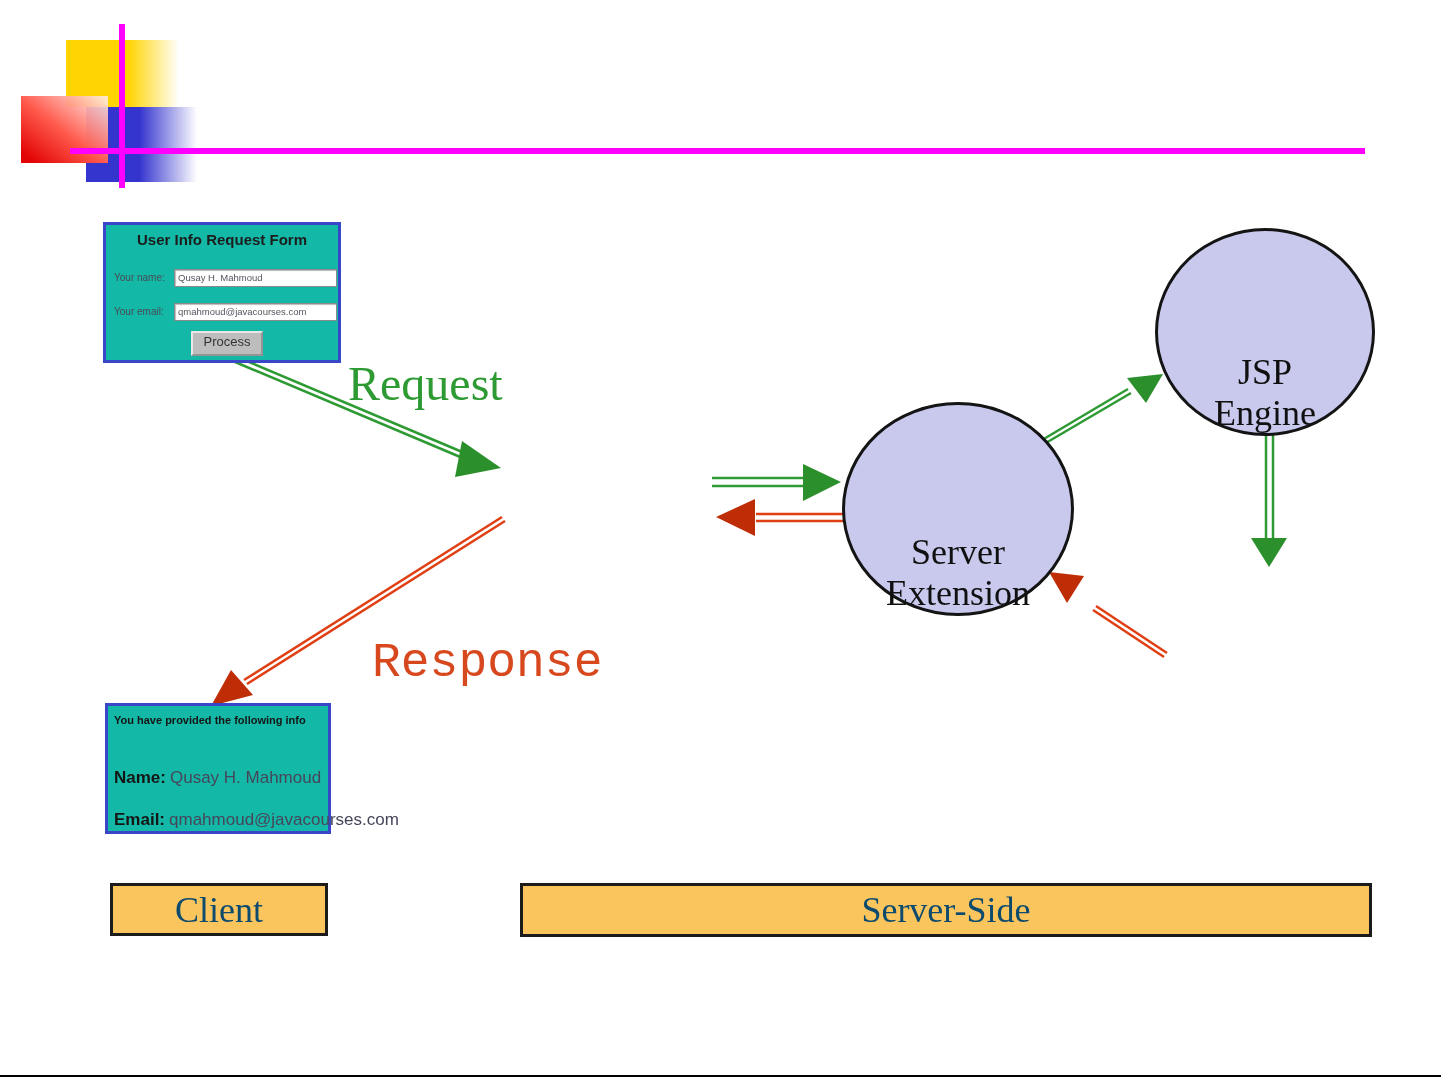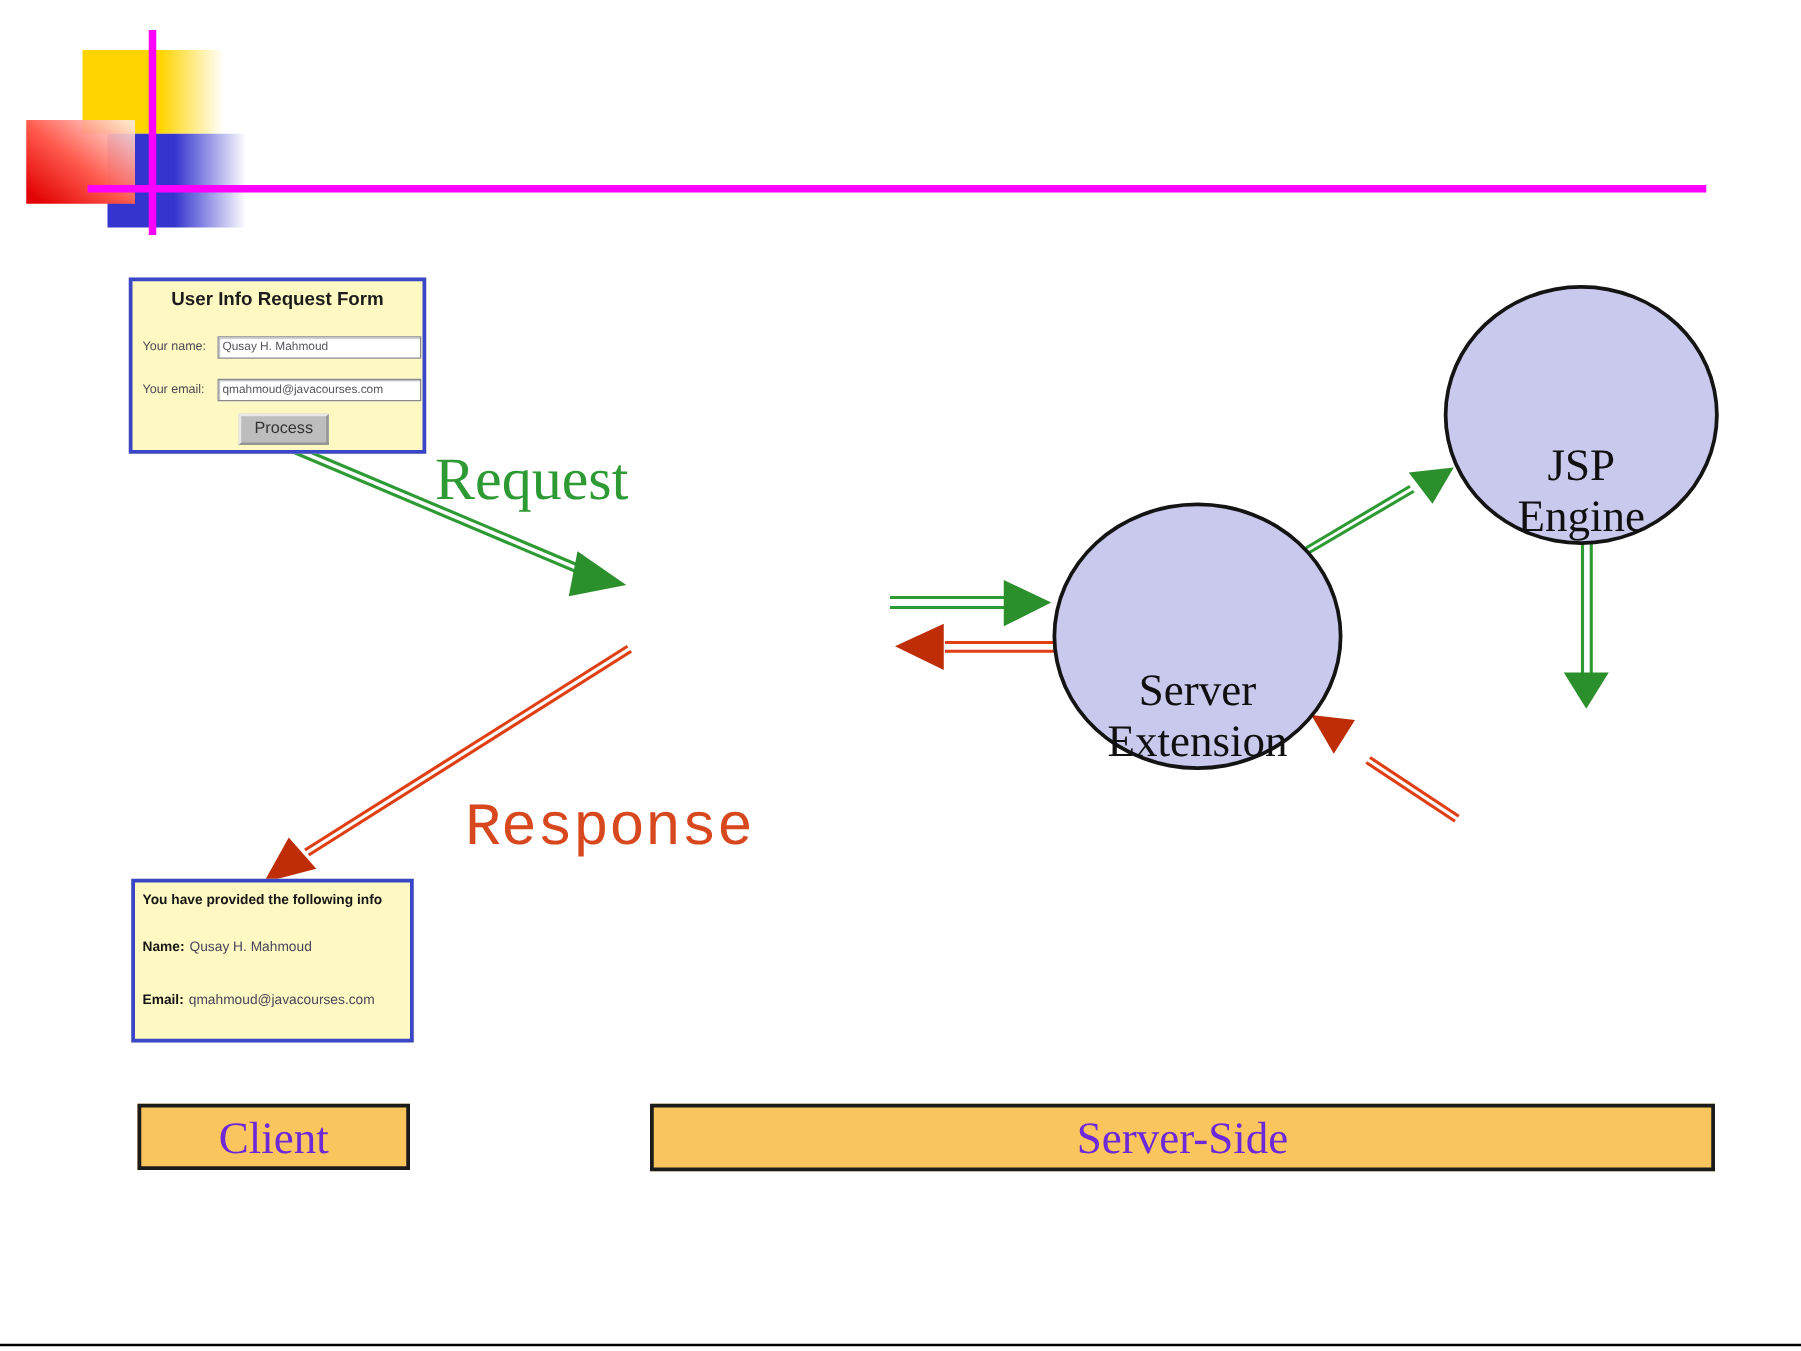--- a/index.html
+++ b/index.html
@@ -38,44 +38,44 @@
   .lbl-response{left:372px;top:636px;color:#d8481e;font-family:Liberation Mono, monospace;}
 
   
   svg.arrows{left:0;top:0;z-index:4;}
   .gl{stroke:#2e9a33;stroke-width:2.5;fill:none;}
   .gh{fill:#2b8f2b;stroke:none;}
   .rl{stroke:#df3f12;stroke-width:2.5;fill:none;}
   .rh{fill:#bf2d06;stroke:none;}
 
   
-  .shot{background:#fef9c3;border:3px solid #3a46c8;z-index:8;
+  .shot{background:#14b8a6;border:3px solid #3a46c8;z-index:8;
         font-family:"Liberation Sans", sans-serif;}
   .form-box{left:103px;top:222px;width:232px;height:135px;}
   .form-title{position:absolute;left:0;top:6px;width:100%;text-align:center;
               font-weight:bold;font-size:15px;color:#1c1c1c;}
   .form-row{position:absolute;left:8px;height:18px;}
   .row-name{top:44px;} .row-email{top:78px;}
   .fld-label{position:absolute;left:0;top:3px;font-size:10px;color:#4a4a55;white-space:nowrap;}
   .fld-input{position:absolute;left:60px;top:0;width:158px;height:16px;background:#fff;
              border:1px solid #8a8a8a;box-shadow:inset 1px 1px 1px #bbb;
              font-size:9.5px;color:#55555f;line-height:16px;padding-left:3px;overflow:hidden;white-space:nowrap;}
   .form-btn{position:absolute;left:85px;top:106px;width:68px;height:21px;background:#bdbdbd;
             border:2px outset #e8e8e8;font-size:13px;color:#333;text-align:center;line-height:17px;}
 
   .result-box{left:105px;top:703px;width:220px;height:125px;}
   .result-heading{position:absolute;left:6px;top:8px;width:210px;font-weight:bold;
                   font-size:11px;color:#151515;white-space:nowrap;}
-  .result-row{position:absolute;left:6px;font-size:11px;color:#46465a;white-space:nowrap;}
+  .result-row{position:absolute;left:6px;font-size:17px;color:#46465a;white-space:nowrap;margin-top:16px;}
   .res-name{top:46px;} .res-email{top:88px;}
   .result-row b{color:#151515;margin-right:4px;}
 
   
   .zone{background:#fbc55d;border:3px solid #1b1b1b;display:flex;align-items:center;
-        justify-content:center;font-size:36px;color:#6d28d9;z-index:8;}
+        justify-content:center;font-size:36px;color:#0c4a6e;z-index:8;}
   .zone-client{left:110px;top:883px;width:212px;height:47px;}
   .zone-server{left:520px;top:883px;width:846px;height:48px;}
 </style>
 </head>
 <body>
 
 <div class="stage">
 
   <div class="abs sq-yellow"></div>
   <div class="abs sq-blue"></div>

